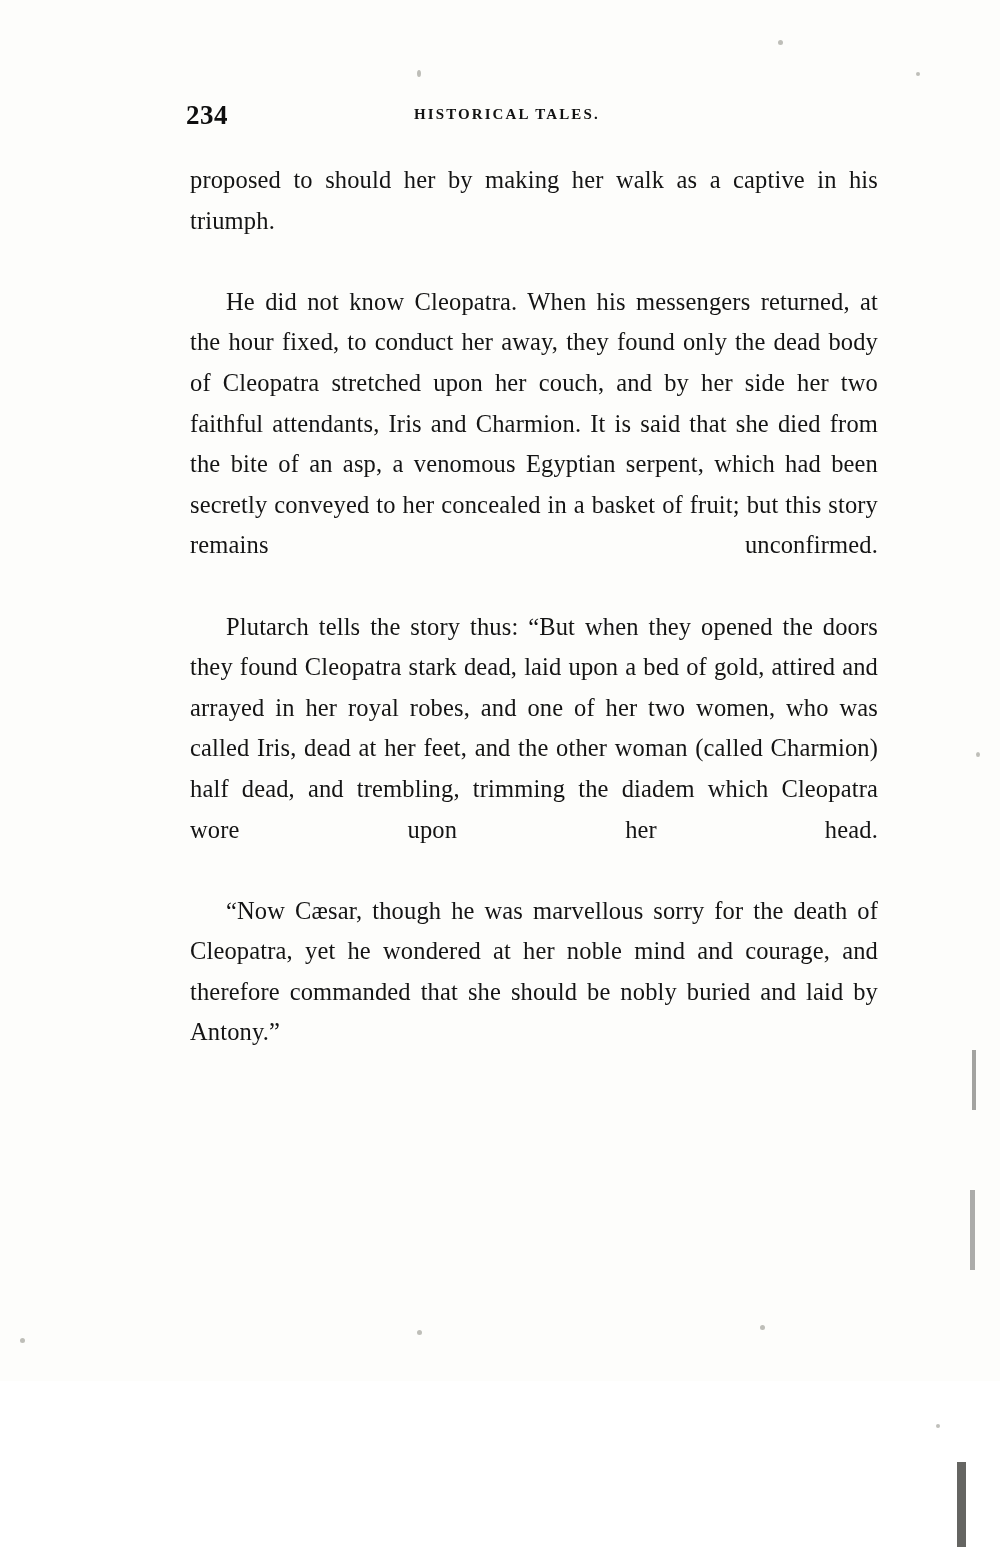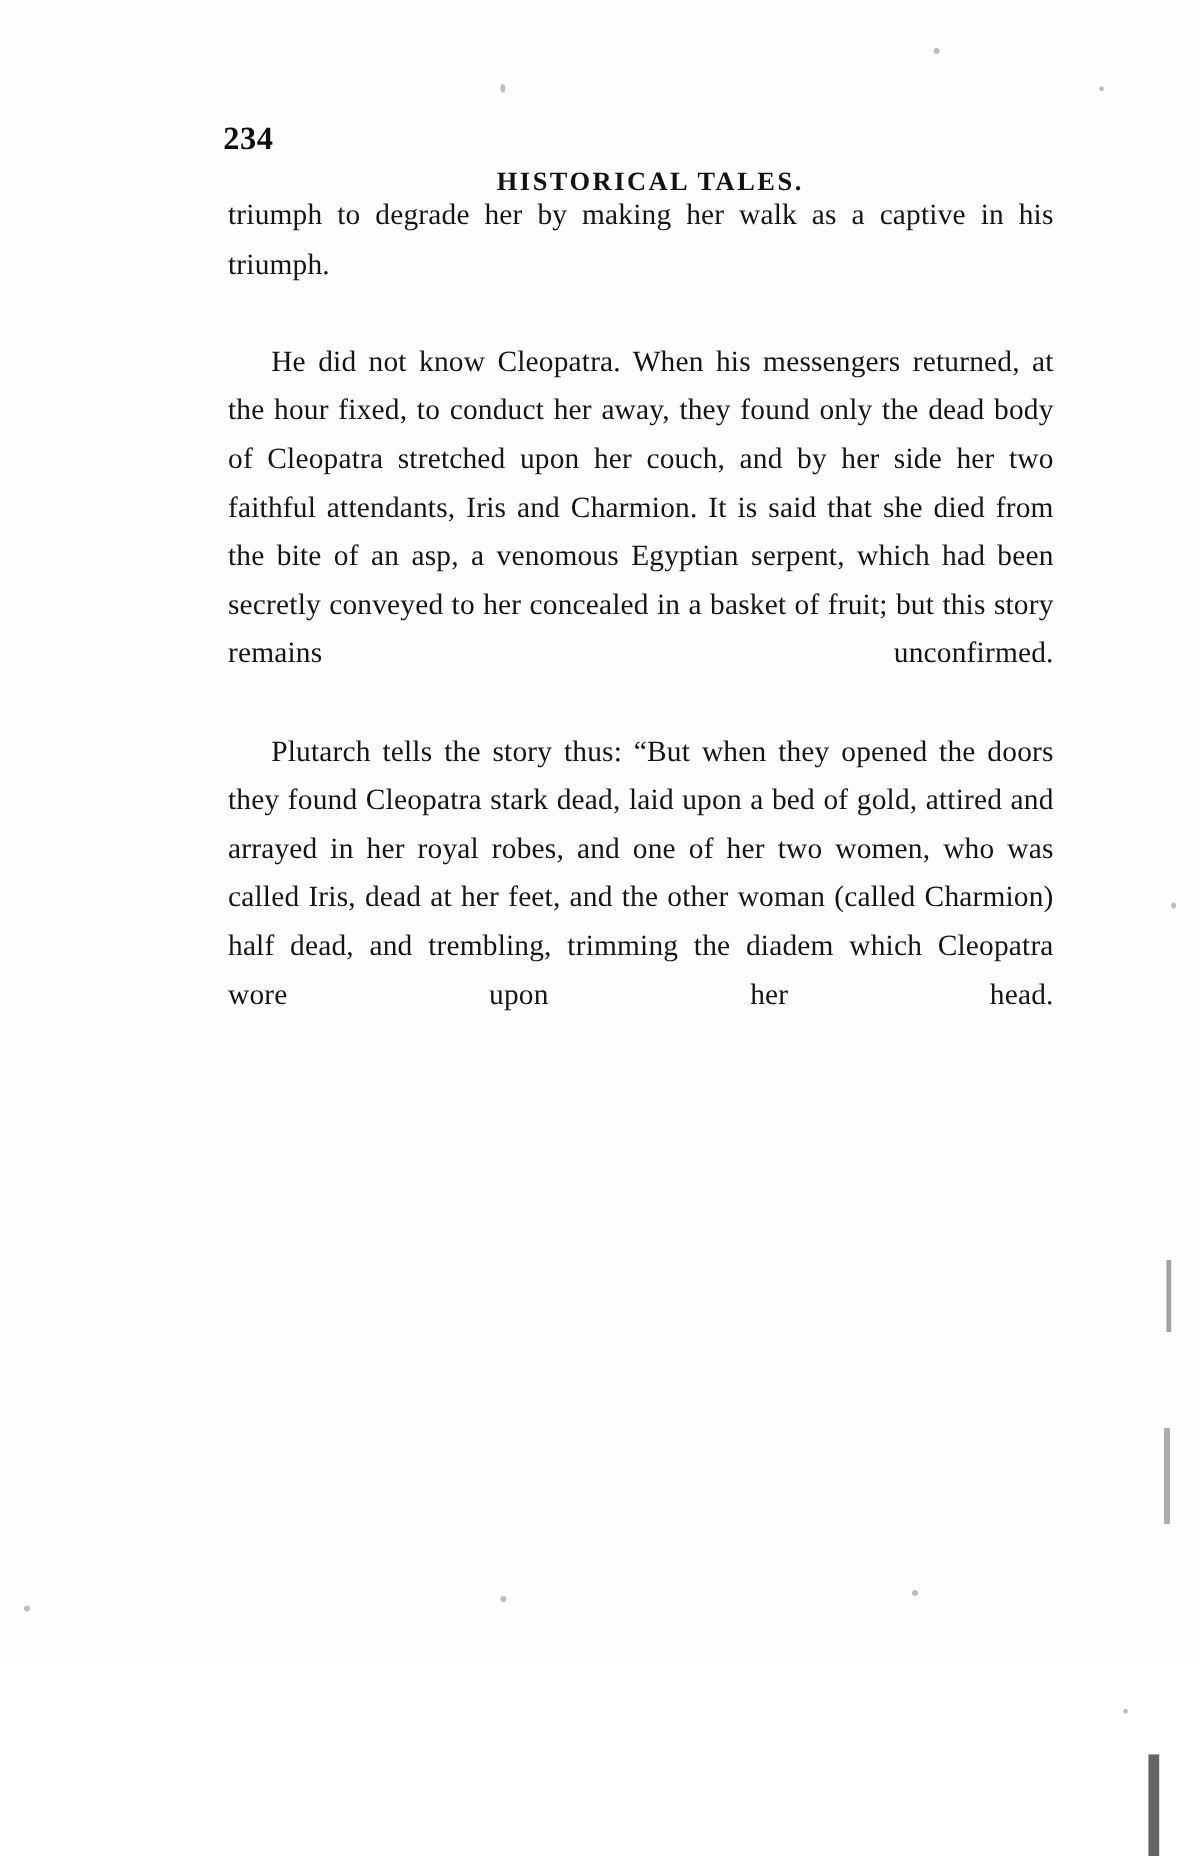--- a/index.html
+++ b/index.html
@@ -47,26 +47,25 @@
     top: 0;
     font-size: 27px;
     font-weight: bold;
     letter-spacing: 0.5px;
     color: #0e0e0e;
   }
   .running-head {
     position: absolute;
     left: 228px;
     top: 6px;
-    font-size: 22px;
+    font-size: 15px;
     font-weight: bold;
     letter-spacing: 2.1px;
     color: #121212;
     font-variant: small-caps;
-    margin-top: 32px;
   }
   .textblock {
     position: absolute;
     left: 190px;
     top: 160px;
     width: 688px;
   }
   p.para {
     margin: 0;
     font-size: 24.5px;
@@ -107,18 +106,19 @@
   <div class="edge-mark" style="left:972px; top:1050px; width:4px; height:60px; opacity:0.5;"></div>
   <div class="edge-mark" style="left:970px; top:1190px; width:5px; height:80px; opacity:0.45;"></div>
   <div class="edge-mark" style="left:957px; top:1462px; width:9px; height:85px; opacity:0.85;"></div>
 
   <div class="header">
     <div class="folio">234</div>
     <div class="running-head">HISTORICAL TALES.</div>
   </div>
 
   <div class="textblock">
-    <p class="para">triumph to degrade her by making her walk as a captive in his triumph.</p>
+    <p class="para">proposed to should her by making her walk as a captive in his triumph.</p>
     <p class="para indent">He did not know Cleopatra.   When his messengers returned, at the hour fixed, to conduct her away, they found only the dead body of Cleopatra stretched upon her couch, and by her side her two faithful attendants, Iris and Charmion.   It is said that she died from the bite of an asp, a venomous Egyptian serpent, which had been secretly conveyed to her concealed in a basket of fruit; but this story remains unconfirmed.</p>
     <p class="para indent">Plutarch tells the story thus: “But when they opened the doors they found Cleopatra stark dead, laid upon a bed of gold, attired and arrayed in her royal robes, and one of her two women, who was called Iris, dead at her feet, and the other woman (called Charmion) half dead, and trembling, trimming the diadem which Cleopatra wore upon her head.</p>
+    <p class="para indent">“Now Cæsar, though he was marvellous sorry for the death of Cleopatra, yet he wondered at her noble mind and courage, and therefore commanded that she should be nobly buried and laid by Antony.”</p>
   </div>
 
 </div>
 
 </body></html>

